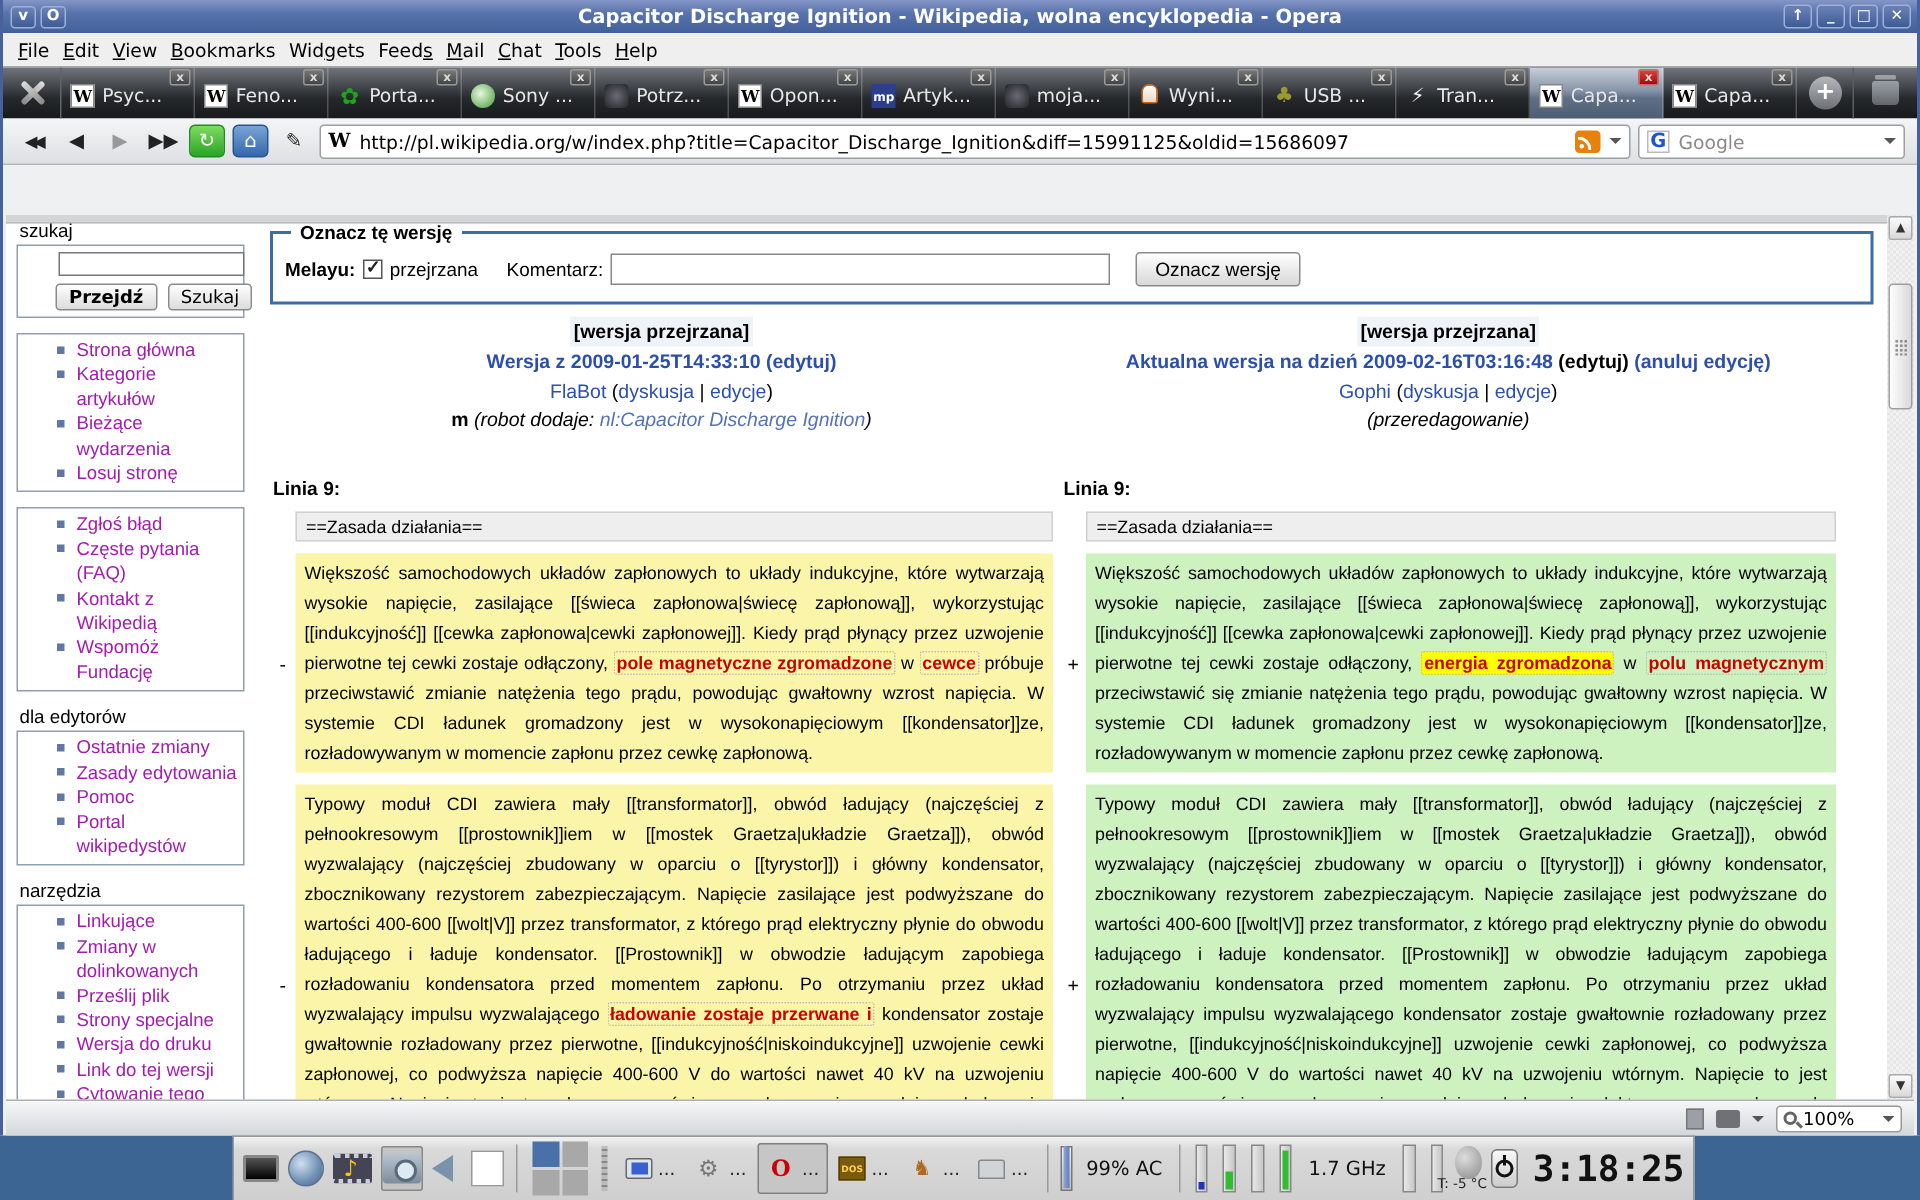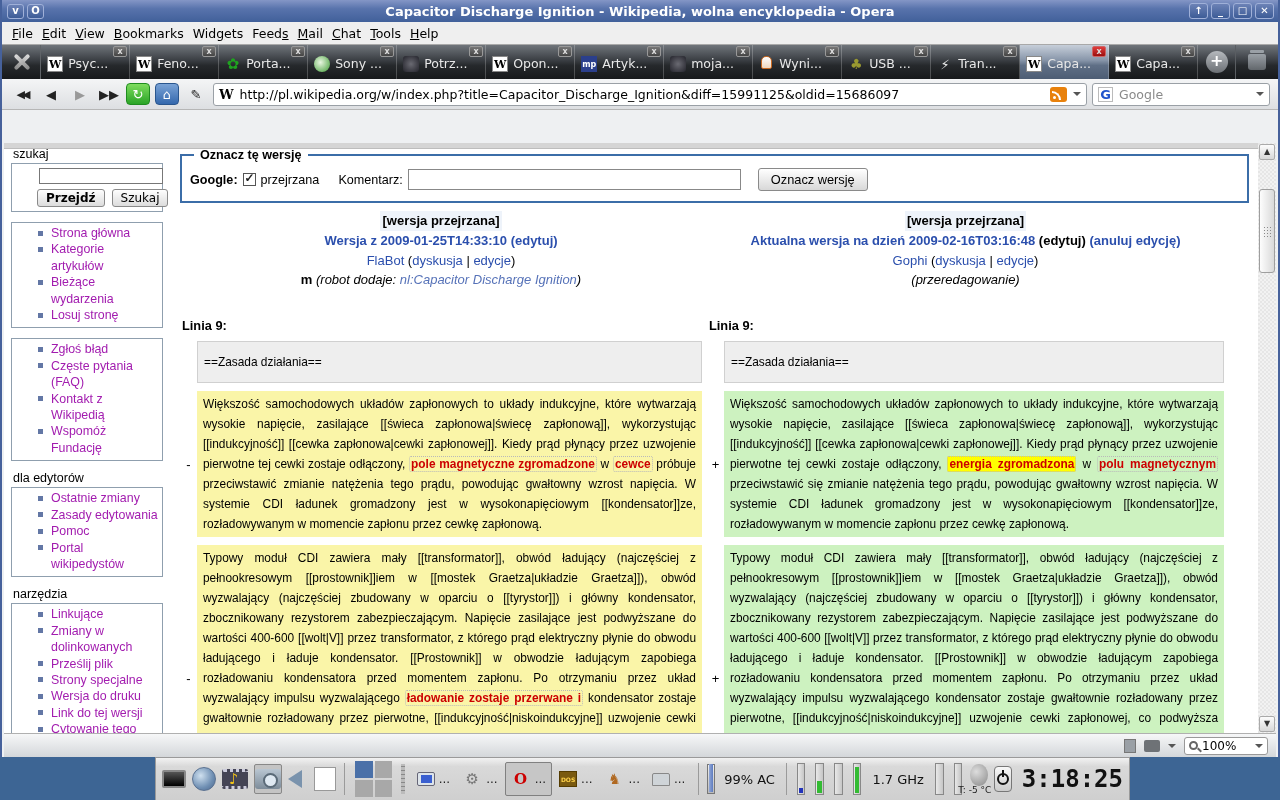--- a/index.html
+++ b/index.html
@@ -82,21 +82,21 @@
 .dtag{font-weight:bold;background:#eef3fa;display:inline-block;padding:0 2px}
 .blink{color:#2b4fad;font-weight:bold}
 .lnk{color:#2b4fad}
 .ilnk{color:#5672b8;font-style:italic}
 .it{font-style:italic}
 .bld{font-weight:bold}
 .dline{grid-column:1/3;font-weight:bold;font-size:12.8px;margin:2px 0 0 2px}
 .dline.right{grid-column:4/6}
 .dmarker{align-self:center;text-align:center;font-size:13px;color:#000}
 .dbox{padding:3px 6px;line-height:20px;text-align:justify;color:#000;font-size:11.9px}
-.dbox.ctx{background:#eee;border:1px solid #d0d0d0;line-height:16px;padding:12px 6px}
+.dbox.ctx{background:#eee;border:1px solid #d0d0d0;line-height:16px;padding:1px 6px}
 .dbox.del{background:#faf5a8}
 .dbox.add{background:#cdf2c0}
 .chg{color:#c00;font-weight:bold;border:1px dotted #b9b9b9;border-radius:2px;padding:0 1px}
 .chg.yel{background:#ffff00}
 
 #vscroll{position:absolute;right:0;top:0;width:18px;bottom:0;background:repeating-conic-gradient(#f2f2f2 0% 25%,#e6e6e6 0% 50%) 0 0/4px 4px}
 .sbtn{position:absolute;left:1px;width:16px;height:16px;background:linear-gradient(#fcfcfc,#d8d8d8);border:1px solid #aaa;border-radius:2px;font-size:8px;text-align:center;line-height:14px;color:#333}
 #sthumb{position:absolute;left:1px;top:46px;width:16px;height:84px;background:linear-gradient(90deg,#fdfdfd,#d9d9d9);border:1px solid #9e9e9e;border-radius:3px}
 #sthumb:after{content:"";position:absolute;left:3px;top:36px;width:9px;height:11px;background:radial-gradient(#8a8a8a 0.8px,transparent 1px) 0 0/3px 3px}
 
@@ -324,21 +324,21 @@
               <li>English</li>
               <li>Bahasa Indonesia</li>
               <li>Bahasa Melayu</li>
             </ul>
           </div>
         </div>
       <div id="content">
         <fieldset id="reviewbox">
           <legend>Oznacz tę wersję</legend>
           <div class="rb-row">
-            <span class="bld">Google:</span>
+            <span class="bld">Melayu:</span>
             <span class="cb"></span>
             <span>przejrzana</span>
             <span style="width:9px"></span>
             <span>Komentarz:</span>
             <input id="commentinput" style="">
             <button id="markbtn">Oznacz wersję</button>
           </div>
         </fieldset>
         <div id="diff">
             <div class="dheader">

